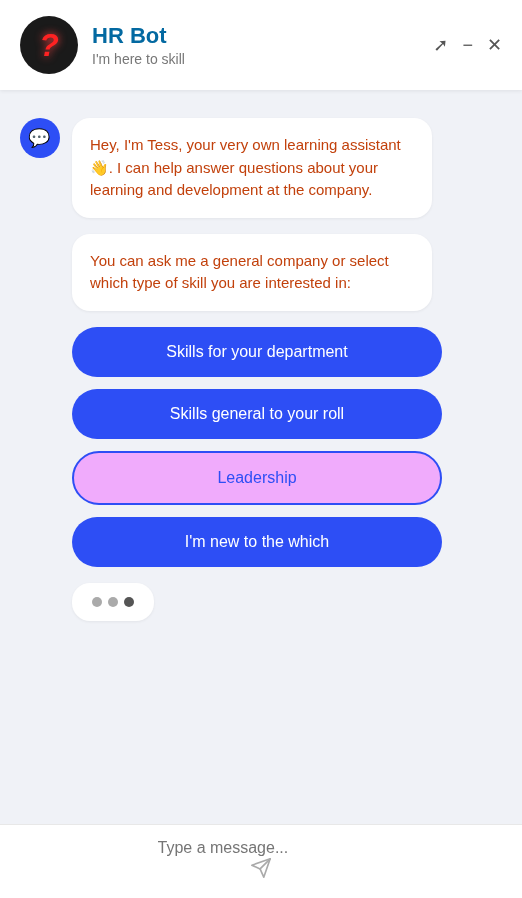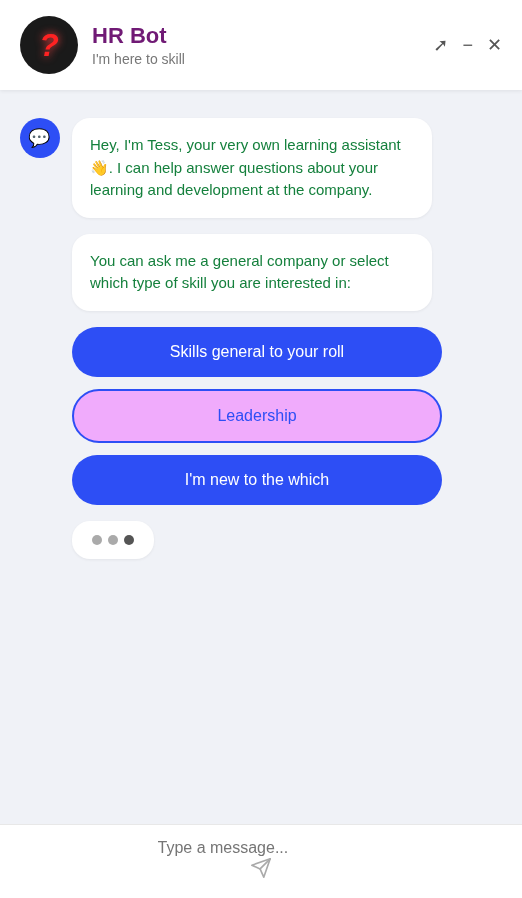--- a/index.html
+++ b/index.html
@@ -45,21 +45,21 @@
       text-shadow: 0 0 8px #ff4444;
     }
 
     .header-text {
       flex: 1;
     }
 
     .header-title {
       font-size: 22px;
       font-weight: 700;
-      color: #701a75;
+      color: #0369a1;
     }
 
     .header-subtitle {
       font-size: 14px;
       color: #777;
       margin-top: 2px;
     }
 
     .header-controls {
       display: flex;
@@ -107,21 +107,21 @@
       font-size: 18px;
     }
 
     .bubble {
       background: #ffffff;
       border-radius: 18px;
       padding: 16px 18px;
       max-width: 360px;
       font-size: 15px;
       line-height: 1.5;
-      color: #15803d;
+      color: #c2410c;
       box-shadow: 0 1px 3px rgba(0,0,0,0.06);
     }
 
     
     .buttons-group {
       display: flex;
       flex-direction: column;
       gap: 12px;
       padding-left: 52px;
     }
@@ -220,20 +220,21 @@
     </div>
     <div class="bubble">Hey, I'm Tess, your very own learning assistant 👋. I can help answer questions about your learning and development at the company.</div>
   </div>
 
   <div class="msg-row">
     <div style="width:40px;flex-shrink:0;"></div>
     <div class="bubble">You can ask me a general company  or select which type of skill you are interested in:</div>
   </div>
 
   <div class="buttons-group">
+    <button class="btn-choice btn-filled">Skills for your department</button>
     <button class="btn-choice btn-filled">Skills general to your roll</button>
     <button class="btn-choice btn-outline">Leadership</button>
     <button class="btn-choice btn-filled">I'm new to the which</button>
   </div>
 
   <div class="msg-row">
     <div style="width:40px;flex-shrink:0;"></div>
     <div class="typing-bubble">
       <div class="dot"></div>
       <div class="dot"></div>

